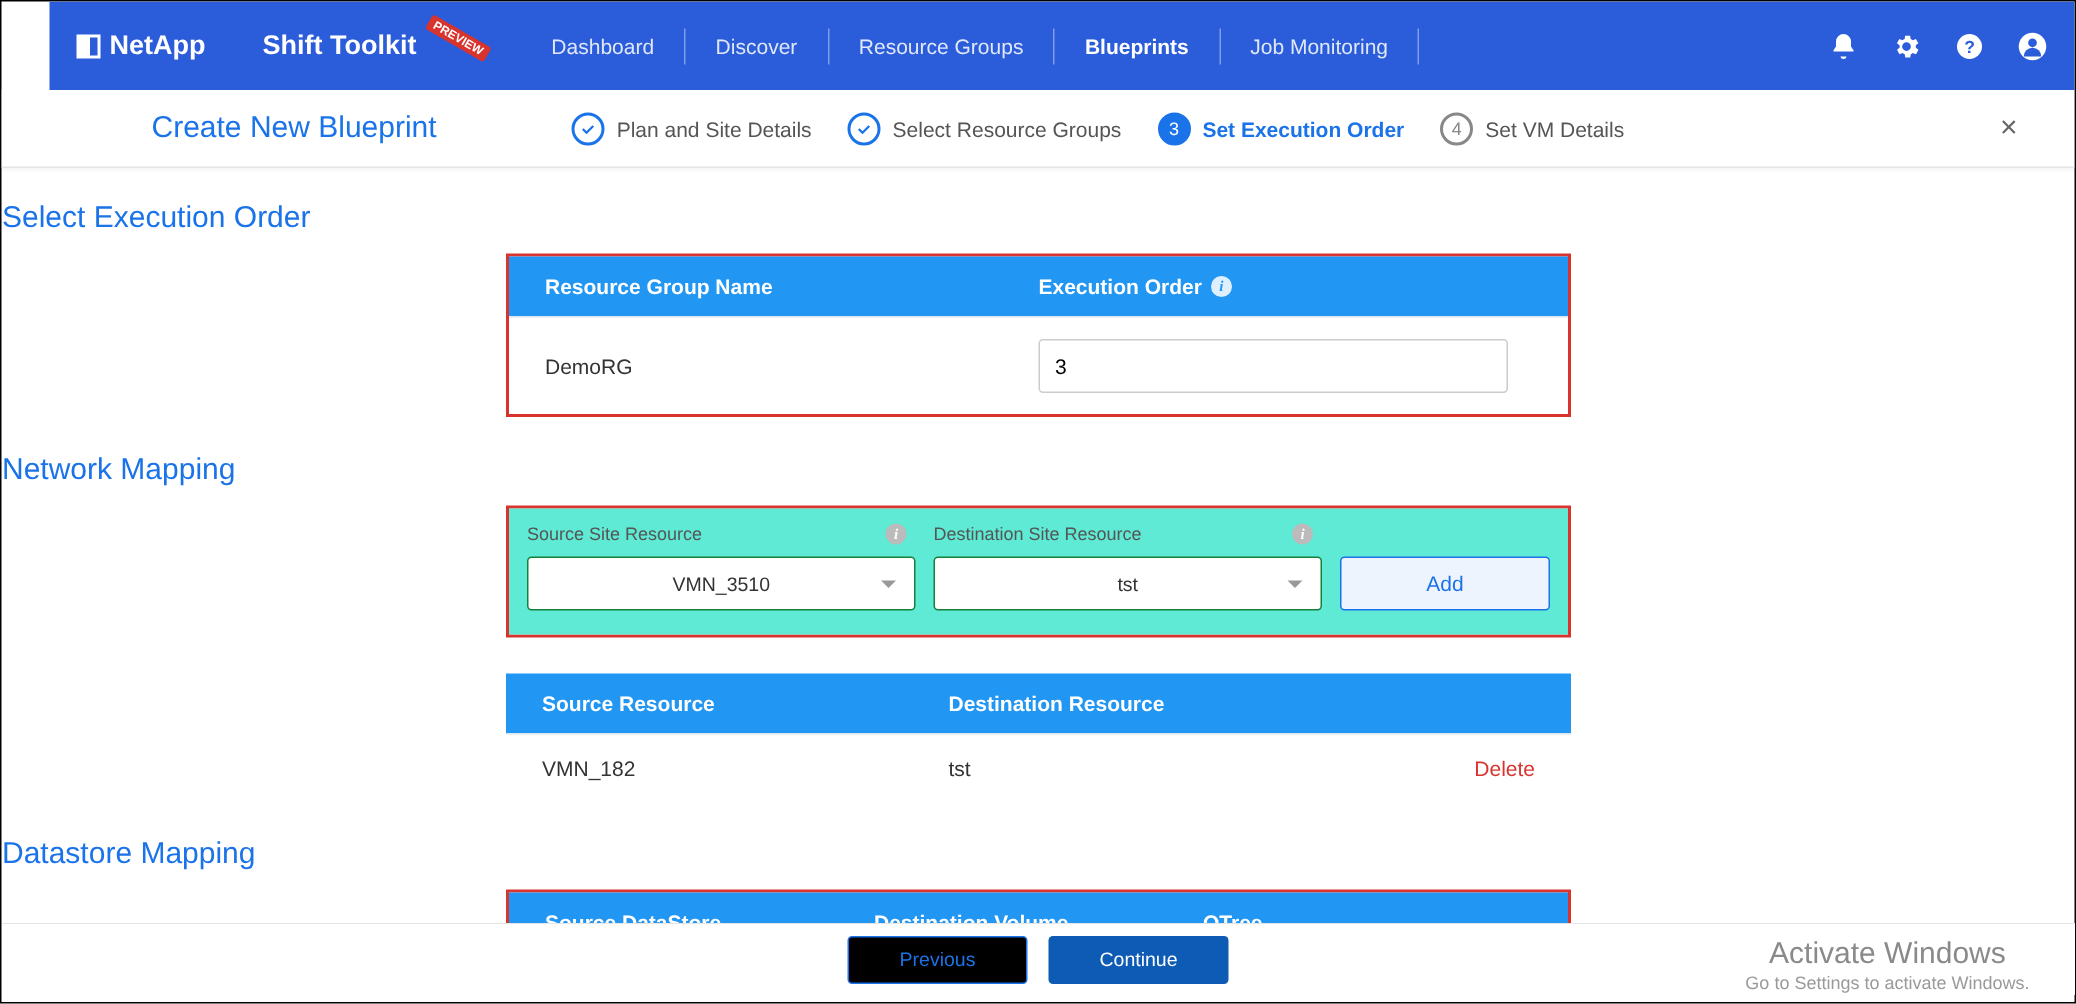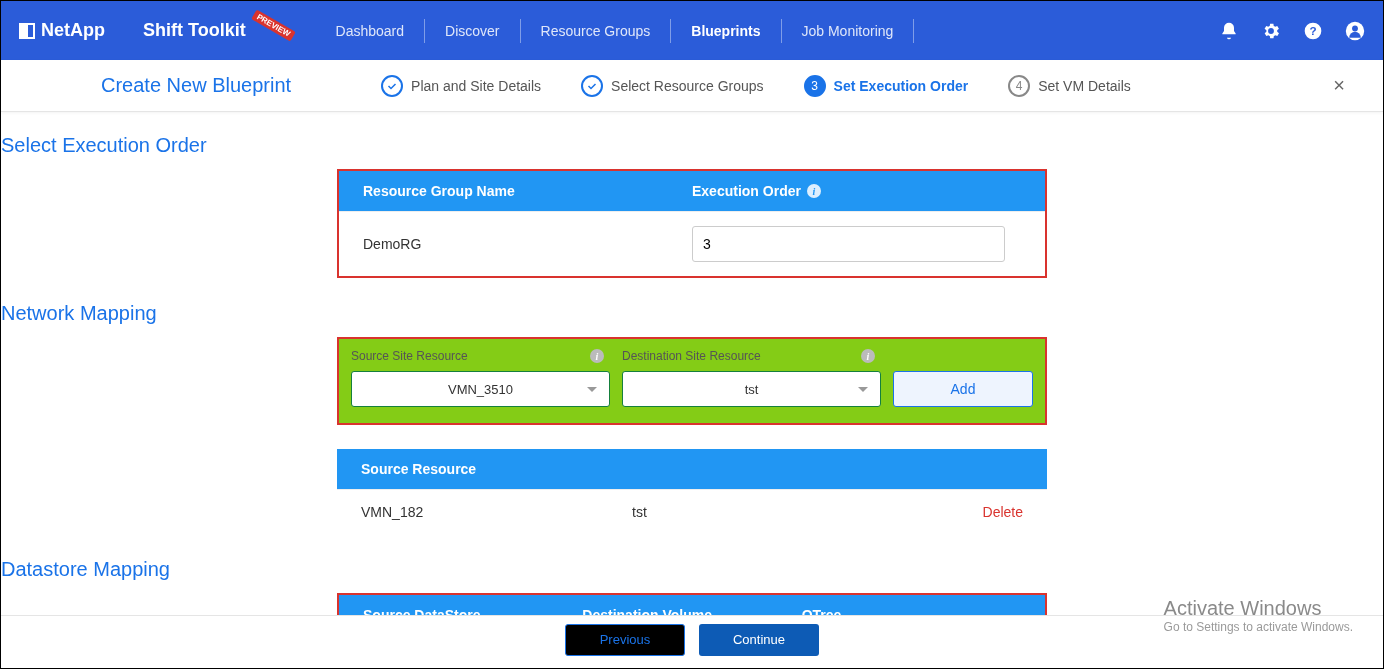--- a/index.html
+++ b/index.html
@@ -1,32 +1,32 @@
 <!DOCTYPE html>
 <html><head>
 <meta charset="utf-8">
 <style>
   * { box-sizing: border-box; margin: 0; padding: 0; font-family: -apple-system, BlinkMacSystemFont, "Segoe UI", Arial, sans-serif; }
   body { width: 1384px; height: 669px; background: #fff; overflow: hidden; position: relative; border: 1px solid #000;}
-  .header { background: #2b5cd9; height: 59px; display: flex; align-items: center; padding: 12px 18px; color: #fff; }
+  .header { background: #2b5cd9; height: 59px; display: flex; align-items: center; padding: 12px 18px; color: #fff; margin-left: 32px; }
   .logo-box { display:flex; align-items:center; gap:6px; font-weight:700; font-size:18px; margin-right: 38px;}
   .logo-box .sq { display:inline-block; width:16px; height:16px; background:#fff; position:relative;}
   .logo-box .sq::after{content:"";position:absolute;right:2px;top:2px;width:5px;height:12px;background:#2b5cd9;}
   .product { font-size:18px; font-weight:600; margin-right:10px; position:relative;}
   .badge-preview { position:relative; top:-8px; display:inline-block; background:#d9332e; color:#fff; font-size:8px; padding:1px 4px; transform: rotate(30deg); border-radius:2px;}
   .nav { display:flex; align-items:center; height:100%; margin-left:10px;}
   .nav-item { padding: 0 20px; font-size:14px; color: rgba(255,255,255,0.85); height: 24px; line-height:24px; border-left:1px solid rgba(255,255,255,0.4); cursor:pointer;}
   .nav-item.first{ border-left:none;}
   .nav-item.active { color: #fff; font-weight:600;}
   .header-right { margin-left:auto; display:flex; gap:22px; align-items:center;}
   .header-right .icn { width:20px; height:20px; fill:#fff; cursor:pointer;}
   
   .subheader { height: 52px; border-bottom: 1px solid #e5e5e5; display:flex; align-items:center; padding: 0 30px 0 100px; background:#fff; box-shadow: 0 1px 3px rgba(0,0,0,0.05);}
   .page-title { color: #1a73e8; font-size: 20px; font-weight: 500; margin-right: 90px;}
-  .steps { display:flex; gap: 40px; align-items:center; flex:1;}
+  .steps { display:flex; gap: 24px; align-items:center; flex:1;}
   .step { display:flex; align-items:center; gap:8px; font-size:14px;}
   .step .circ { width:22px; height:22px; border-radius:50%; display:flex; align-items:center; justify-content:center; font-size:12px;}
   .step.done .circ { border: 2px solid #1a73e8; color:#1a73e8;}
   .step.done .circ svg { width:12px; height:12px; stroke:#1a73e8; stroke-width:3; fill:none;}
   .step.done .lbl { color:#555;}
   .step.active .circ { background:#1a73e8; color:#fff; border:2px solid #1a73e8;}
   .step.active .lbl { color:#1a73e8; font-weight:600;}
   .step.pending .circ { border:2px solid #888; color:#888;}
   .step.pending .lbl { color:#555;}
   .close-x { margin-left:auto; font-size:20px; color:#666; cursor:pointer; padding:4px 8px;}
@@ -40,39 +40,39 @@
   .thead { background:#2196f3; color:#fff; display:flex; padding: 12px 24px; font-weight:600; font-size:14px;}
   .trow { display:flex; padding: 14px 24px; font-size:14px; color:#333; background:#fff; border-top: 1px solid #eee; align-items:center;}
   
   .exec-col1 { flex:1; }
   .exec-col2 { flex:1; display:flex; align-items:center; gap:6px;}
   .exec-input { width: 95%; height:36px; border:1px solid #ccc; border-radius:3px; padding:0 10px; font-size:14px;}
   
   .info-i { display:inline-flex; width:14px; height:14px; border-radius:50%; background:rgba(255,255,255,0.85); color:#2196f3; font-size:10px; font-weight:700; align-items:center; justify-content:center; font-style:italic; font-family:serif;}
   .info-i.grey { background:#bbb; color:#fff;}
 
-  .nm-form { display:flex; gap: 12px; padding: 10px 12px 16px; background:#84cc16; }
+  .nm-form { display:flex; gap: 12px; padding: 10px 12px 16px; background:#5eead4; }
   .nm-col { flex:1; display:flex; flex-direction:column; gap:8px;}
   .nm-label { font-size:12px; color:#555; display:flex; align-items:center; justify-content:space-between; padding-right:6px;}
   .nm-select { height:36px; border:1px solid #15803d; border-radius:3px; background:#fff; display:flex; align-items:center; justify-content:center; position:relative; font-size:13px; color:#333; cursor:pointer;}
   .nm-select::after { content:""; position:absolute; right:12px; top:15px; border:5px solid transparent; border-top-color:#999;}
   .nm-add { align-self:flex-end; height:36px; width: 140px; border:1px solid #1a73e8; border-radius:3px; background:#eef4fe; color:#1a73e8; font-size:14px; cursor:pointer; margin-top:20px;}
   
   .nm-col-h1 { flex:1;}
   .nm-col-h2 { flex:1;}
   .nm-col-h3 { width:120px; text-align:right;}
   .delete-link { color:#d9332e; cursor:pointer; text-align:right; width:120px;}
   
   .ds-col { flex:1; }
 
   .footer { position:absolute; bottom:5px; left:0; right:0; height:48px; background:#fff; border-top:1px solid #e5e5e5; display:flex; align-items:center; justify-content:center; gap:14px;}
   .btn-prev { width:120px; height:32px; border:1px solid #1a73e8; background:#000000; color:#1a73e8; border-radius:3px; font-size:13px; cursor:pointer;}
   .btn-cont { width:120px; height:32px; border:none; background:#0d5bb5; color:#fff; border-radius:3px; font-size:13px; font-weight:400; cursor:pointer;}
   
-  .watermark { position:absolute; right:30px; bottom:34px; color:#9a9a9a; font-size:12px; text-align:left;}
+  .watermark { position:absolute; right:30px; bottom:6px; color:#9a9a9a; font-size:12px; text-align:center;}
   .watermark .t1 { font-size:20px; color:#8a8a8a; font-weight:400;}
 </style>
 </head>
 <body>
 
 <div class="header">
   <div class="logo-box">
     <span class="sq"></span>
     <span>NetApp</span>
   </div>
@@ -174,20 +174,21 @@
           </div>
         <div class="nm-select">tst</div>
       </div>
       <button class="nm-add">Add</button>
     </div>
   </div>
 
   <div class="panel">
     <div class="thead">
       <div class="nm-col-h1">Source Resource</div>
+      <div class="nm-col-h2">Destination Resource</div>
       <div class="nm-col-h3"></div>
     </div>
     <div class="trow">
       <div class="nm-col-h1">VMN_182</div>
       <div class="nm-col-h2">tst</div>
       <div class="delete-link">Delete</div>
     </div>
   </div>
 
   <div class="section-title">Datastore Mapping</div>

